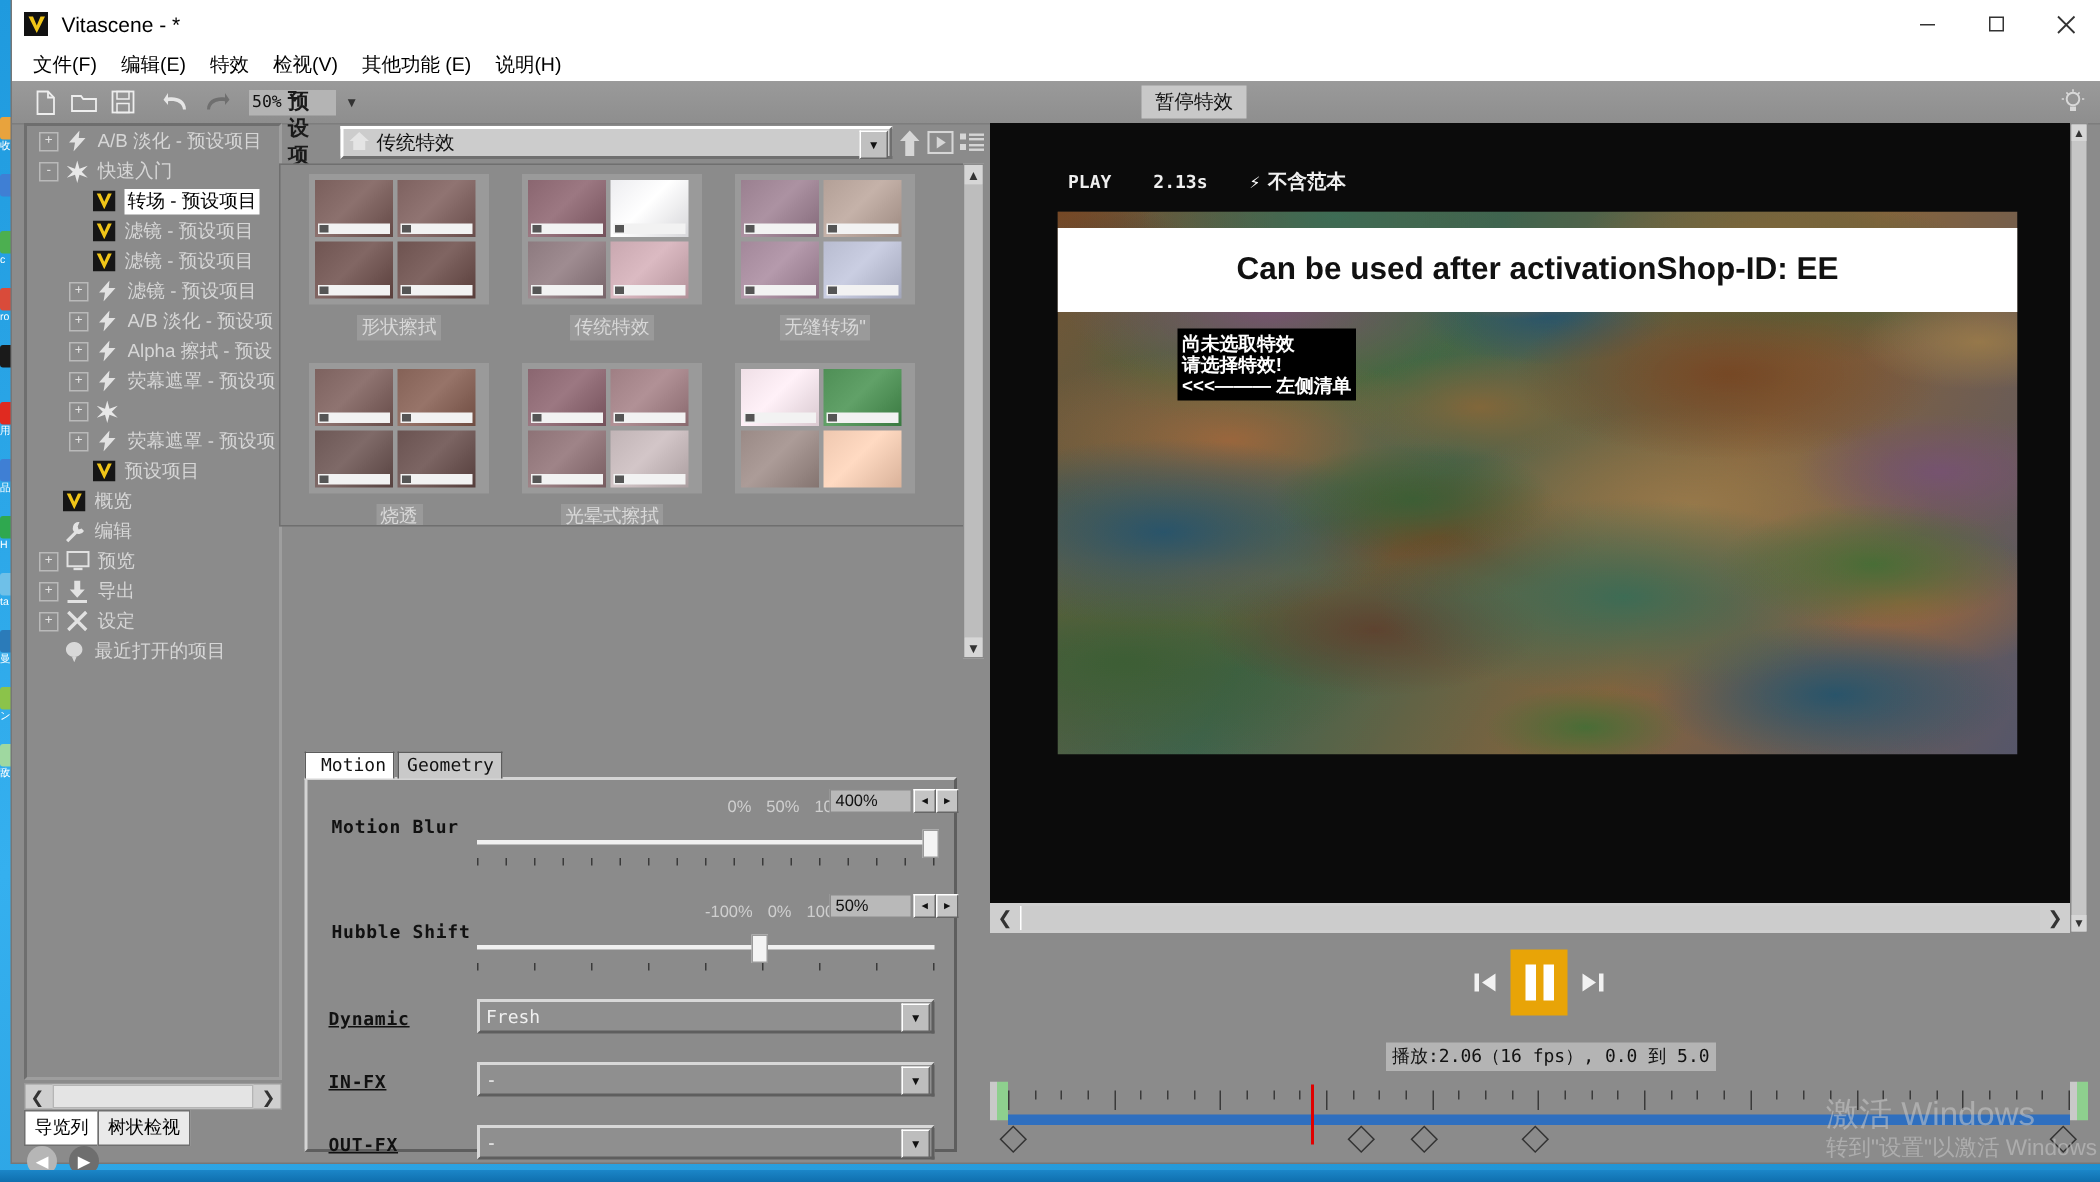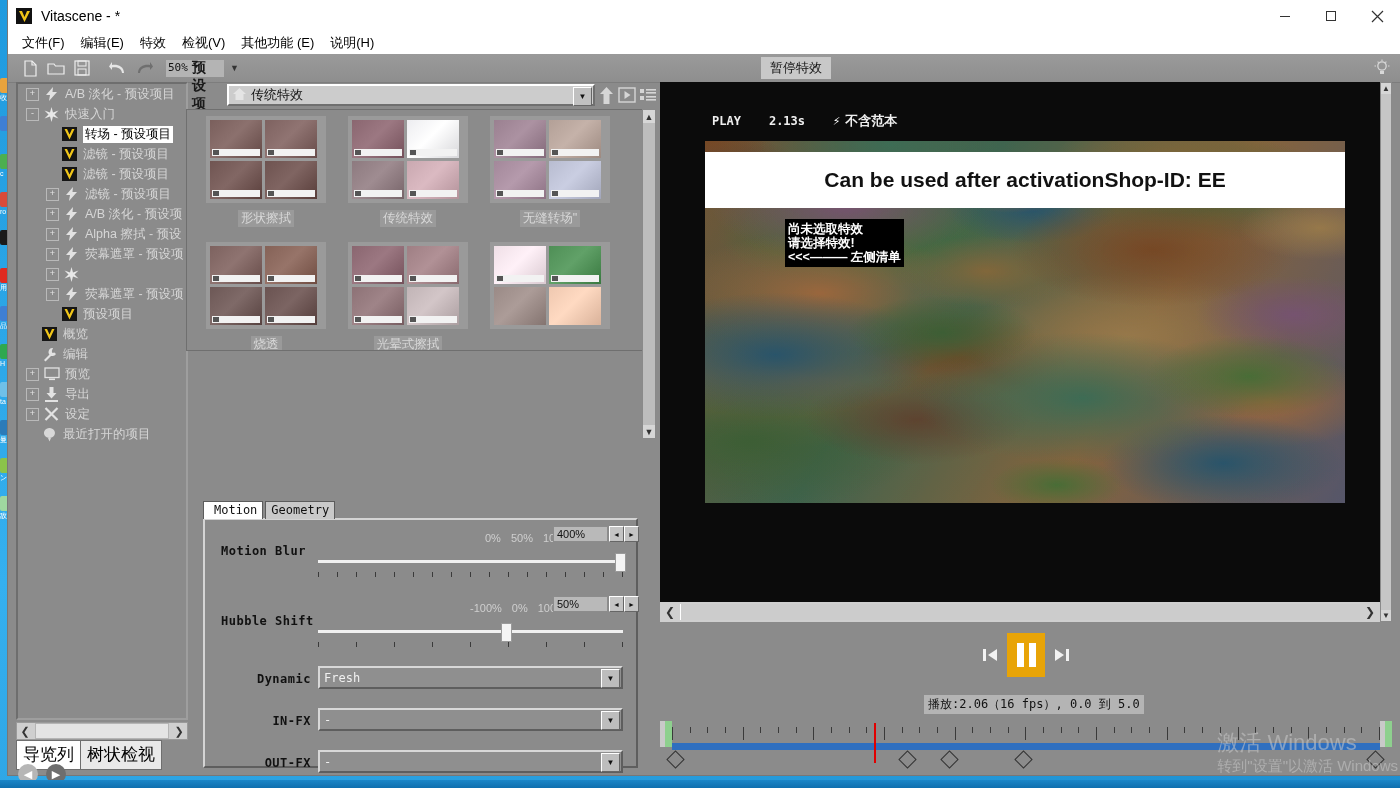--- a/index.html
+++ b/index.html
@@ -52,21 +52,21 @@
   .tnode .expander.blank{border:none;background:none;}
   .tnode .tico{width:17px;height:15px;margin-right:5px;flex:0 0 auto;display:flex;align-items:center;justify-content:center;}
   .tnode .tlabel{overflow:hidden;}
   .tnode.selected .tlabel{background:#fff;color:#000;padding:0 2px;}
 
   #tree-hscroll{position:absolute;left:8px;top:640px;width:172px;height:18px;background:#cfcfcf;border:1px solid #9a9a9a;box-sizing:border-box;display:flex;align-items:center;justify-content:space-between;}
   #tree-hscroll .arrow{width:16px;text-align:center;font-size:11px;color:#333;}
   #tree-hscroll .thumb{height:14px;background:#e4e4e4;border:1px solid #b5b5b5;flex:1;margin:0 2px;}
 
   #tree-tabs{position:absolute;left:8px;top:658px;display:flex;align-items:flex-end;}
-  .ttab{background:#e9e9e9;border:1px solid #6f6f6f;font-size:17px;color:#000;padding:2px 6px 3px;margin-right:-1px;}
+  .ttab{background:#e9e9e9;border:1px solid #6f6f6f;font-size:12px;color:#000;padding:2px 6px 3px;margin-right:-1px;}
   .ttab.active{background:#ffffff;}
   #nav-arrows{position:absolute;left:10px;top:682px;display:flex;gap:8px;}
   .navcirc{width:20px;height:20px;border-radius:50%;display:flex;align-items:center;justify-content:center;font-size:11px;color:#fff;}
 
   
   #preset-panel{position:absolute;left:178px;top:0;width:470px;height:395px;}
   #preset-head{display:flex;align-items:center;height:26px;padding-left:6px;}
   #preset-head .ptitle{font-size:14px;font-weight:bold;color:#1a1a1a;margin-right:8px;}
   #preset-combo{flex:0 0 auto;width:368px;height:22px;background:#cccccc;border:2px solid #fff;border-right-color:#6f6f6f;border-bottom-color:#6f6f6f;box-sizing:border-box;display:flex;align-items:center;position:relative;}
   #preset-combo .homeico{margin:0 4px 0 3px;}
@@ -99,21 +99,21 @@
   .prow .plabel{position:absolute;left:16px;top:24px;font-family:"DejaVu Sans Mono","Liberation Mono",monospace;font-size:12px;font-weight:bold;color:#111;letter-spacing:.5px;}
   .prow .ticks{position:absolute;left:115px;top:12px;font-size:11px;color:#cfcfcf;display:flex;gap:10px;}
   .prow .numbox{position:absolute;top:6px;width:55px;height:16px;background:#b9b9b9;border:1px solid #8c8c8c;box-sizing:border-box;color:#111;font-size:11px;padding-left:3px;line-height:14px;}
   .prow .spin{position:absolute;top:6px;width:15px;height:16px;background:#c4c4c4;border:1px solid #fff;border-right-color:#666;border-bottom-color:#666;box-sizing:border-box;display:flex;align-items:center;justify-content:center;font-size:7px;color:#111;}
   .prow .track{position:absolute;left:113px;height:3px;background:#f0f0f0;top:40px;}
   .prow .ruler{position:absolute;left:113px;top:52px;height:8px;display:flex;justify-content:space-between;}
   .prow .ruler i{width:1px;height:5px;background:#3a3a3a;display:block;}
   .prow .handle{position:absolute;top:33px;width:11px;height:19px;background:#f4f4f4;border:1px solid #9a9a9a;box-sizing:border-box;}
 
   .drow{position:relative;height:42px;}
-  .drow .dlabel{position:absolute;left:14px;top:12px;width:92px;text-align:right;font-family:"DejaVu Sans Mono","Liberation Mono",monospace;font-size:12px;font-weight:bold;color:#111;letter-spacing:.5px;}
+  .drow .dlabel{position:absolute;left:14px;top:12px;width:92px;font-family:"DejaVu Sans Mono","Liberation Mono",monospace;font-size:12px;font-weight:bold;color:#111;letter-spacing:.5px;text-decoration:underline;}
   .dcombo{position:absolute;left:113px;top:6px;width:305px;height:23px;background:#8f8f8f;border:2px solid #d8d8d8;border-right-color:#5e5e5e;border-bottom-color:#5e5e5e;box-sizing:border-box;display:flex;align-items:center;}
   .dcombo .dval{font-family:"DejaVu Sans Mono","Liberation Mono",monospace;font-size:12px;color:#f0f0f0;padding-left:4px;}
   .dcombo .dbtn{position:absolute;right:1px;top:1px;width:17px;height:17px;background:#bdbdbd;border:1px solid #fff;border-right-color:#666;border-bottom-color:#666;display:flex;align-items:center;justify-content:center;font-size:8px;color:#111;}
 
   
   #preview-panel{position:absolute;left:652px;top:0;right:8px;bottom:8px;}
   #video-area{position:absolute;left:0;top:0;right:12px;height:520px;background:#0b0b0b;overflow:hidden;font-weight:bold;}
   #ov-info{position:absolute;left:52px;top:30px;display:flex;align-items:center;gap:0;color:#efefef;font-family:"DejaVu Sans Mono","Liberation Mono",monospace;font-size:12px;}
   #ov-info .seg{margin-right:28px;}
   #ov-info .bolt{margin-right:5px;color:#fff;}

